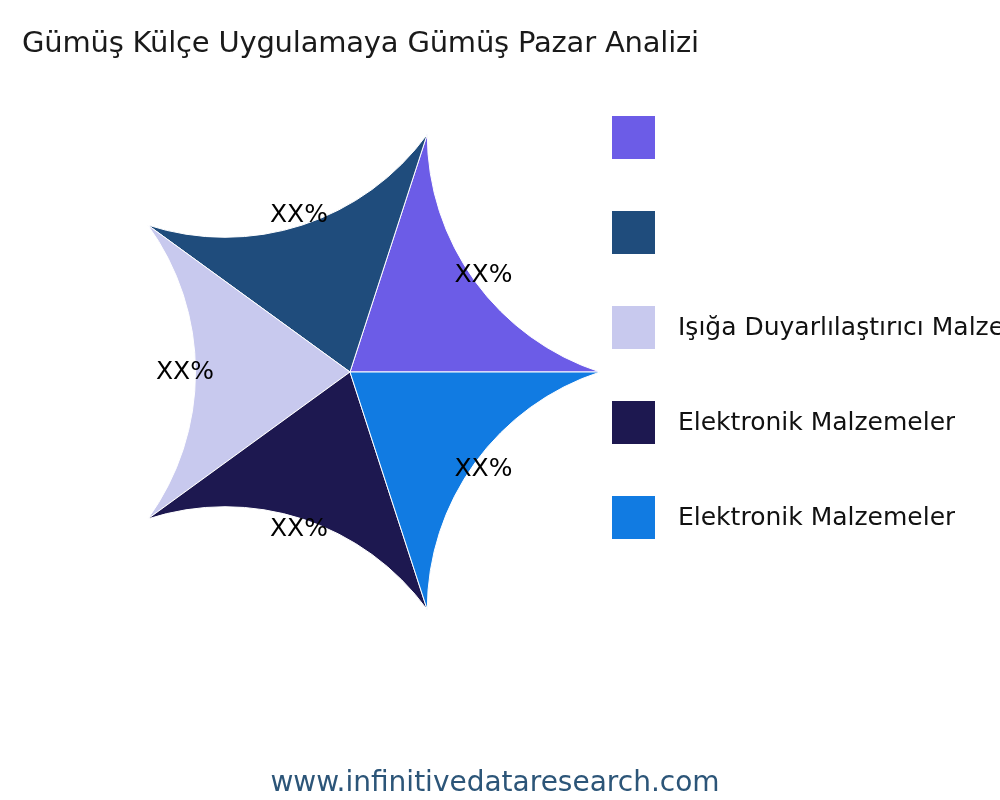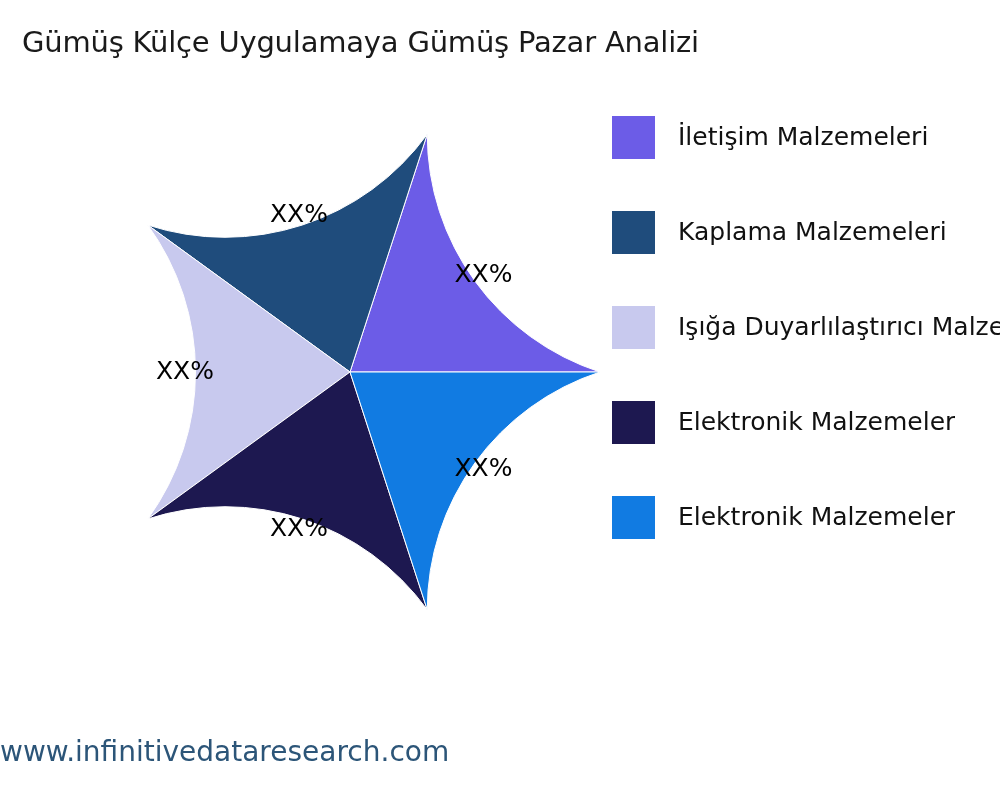--- a/index.html
+++ b/index.html
@@ -78,22 +78,22 @@
     line-height: 30px;
     color: #111111;
     overflow: hidden;
   }
 
   
   #footer-url {
     position: absolute;
     left: 0;
     right: 0;
-    bottom: 32px;
-    text-align: left;
+    bottom: 2px;
+    text-align: center;
     font-size: 28px;
     color: #2c5578;
     padding-right: 10px;
   }
 </style>
 </head>
 <body>
 
 <div id="chart-title">Gümüş Külçe Uygulamaya Gümüş Pazar Analizi</div>
 
@@ -113,26 +113,24 @@
         <text x="199.0" y="406.9" class="slice-label">XX%</text>
         <text x="383.5" y="347.0" class="slice-label">XX%</text>
       </g>
   </svg>
 </div>
 
 <div id="legend">
 
   <div class="legend-row">
     <span class="legend-swatch" style="background: rgb(108, 92, 231);"></span>
-    <span class="legend-label">İletişim Malzemeleri</span>
   </div>
 
   <div class="legend-row">
     <span class="legend-swatch" style="background: rgb(31, 76, 124);"></span>
-    <span class="legend-label">Kaplama Malzemeleri</span>
   </div>
 
   <div class="legend-row">
     <span class="legend-swatch" style="background: rgb(200, 201, 238);"></span>
     <span class="legend-label">Işığa Duyarlılaştırıcı Malzemeler</span>
   </div>
 
   <div class="legend-row">
     <span class="legend-swatch" style="background: rgb(29, 24, 80);"></span>
     <span class="legend-label">Elektronik Malzemeler</span>

